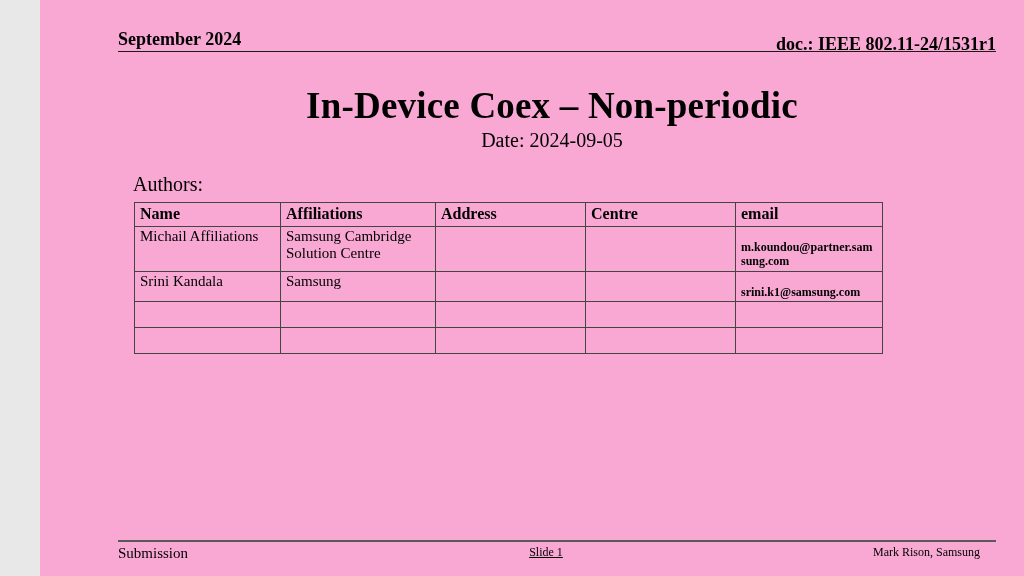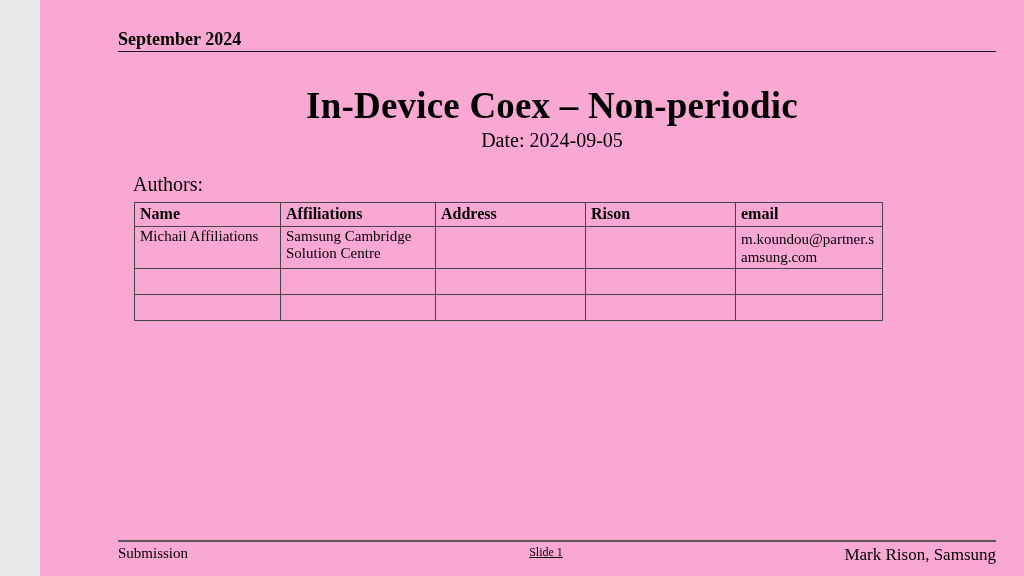--- a/index.html
+++ b/index.html
@@ -47,36 +47,37 @@
     border: 1px solid #444;
     vertical-align: top;
     text-align: left;
     padding: 1px 5px 2px 5px;
     font-size: 15px;
     line-height: 1.15;
     overflow: hidden;
   }
   table.authors th { font-size: 16px; font-weight: bold; padding-top: 2px; }
   table.authors td.email-cell {
-    font-size: 15px; line-height: 1.2; overflow-wrap: anywhere; padding-top: 3px;
+    font-size: 12px; line-height: 1.2; overflow-wrap: anywhere; padding-top: 13px; font-weight: bold;
   }
   .ftr-rule {
     position: absolute; left: 78px; right: 68px; top: 540px;
     border-top: 2px solid #595959;
   }
   .ftr-left  { position: absolute; left: 78px;  top: 545px; font-size: 15px; }
   .ftr-center{ position: absolute; left: 0; right: 12px; top: 545px; text-align: center; font-size: 12px; text-decoration: underline; }
-  .ftr-right { position: absolute; right: 68px; top: 545px; font-size: 17px; }
+  .ftr-right { position: absolute; right: 84px; top: 545px; font-size: 12px; }
 </style>
 </head>
 <body>
 
 <div class="slide">
 
   <div class="hdr-left">September 2024</div>
+  <div class="hdr-right">doc.: IEEE 802.11-24/1531r1</div>
   <div class="hdr-rule"></div>
 
   <div class="title">In-Device Coex – Non-periodic</div>
 
   <div class="dateline">
     <span class="lbl">Date:</span>
     <span>2024-09-05</span>
   </div>
 
   <div class="authors-label">Authors:</div>
@@ -87,29 +88,36 @@
       <col style="width:155px">
       <col style="width:150px">
       <col style="width:150px">
       <col style="width:147px">
     </colgroup>
     <tbody>
         <tr style="height:24px">
       <th>Name</th>
       <th>Affiliations</th>
       <th>Address</th>
-      <th>Rison</th>
+      <th>Centre</th>
       <th>email</th>
     </tr>
     <tr style="height:35px">
       <td>Michail Affiliations</td>
       <td>Samsung Cambridge Solution Centre</td>
       <td></td>
       <td></td>
       <td class="email-cell">m.koundou@partner.samsung.com</td>
+    </tr>
+    <tr style="height:26px">
+      <td>Srini Kandala</td>
+      <td>Samsung</td>
+      <td></td>
+      <td></td>
+      <td class="email-cell">srini.k1@samsung.com</td>
     </tr>
     <tr style="height:26px">
       <td></td>
       <td></td>
       <td></td>
       <td></td>
       <td class="email-cell"></td>
     </tr>
     <tr style="height:26px">
       <td></td>

